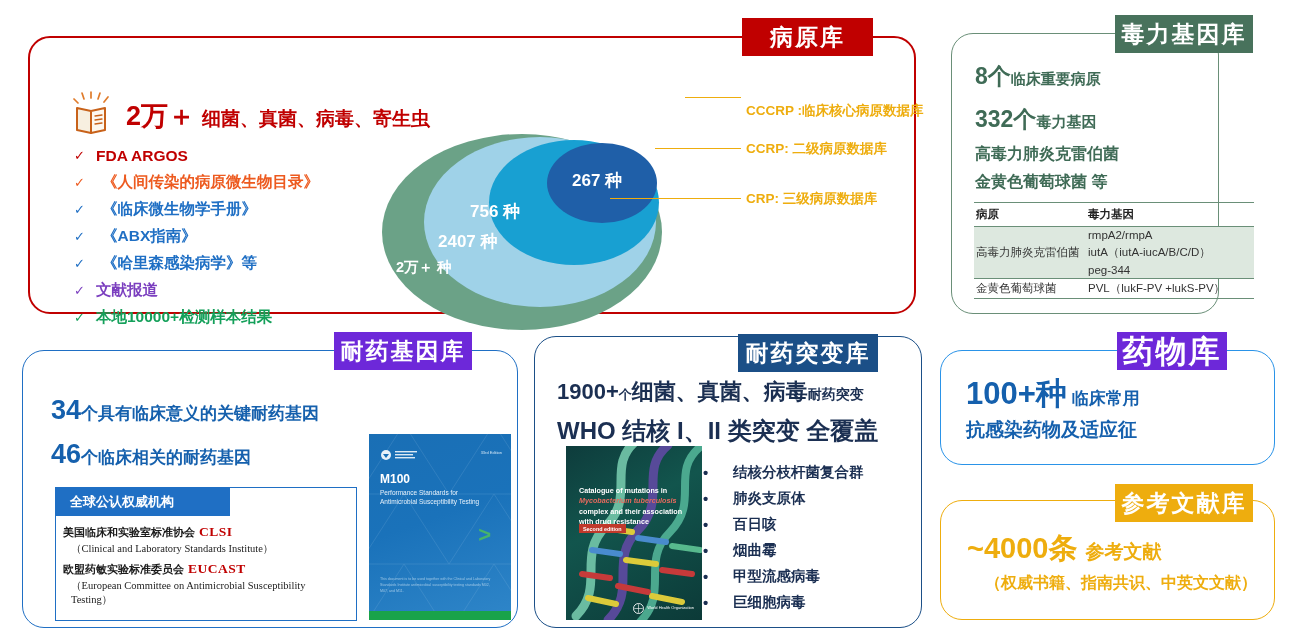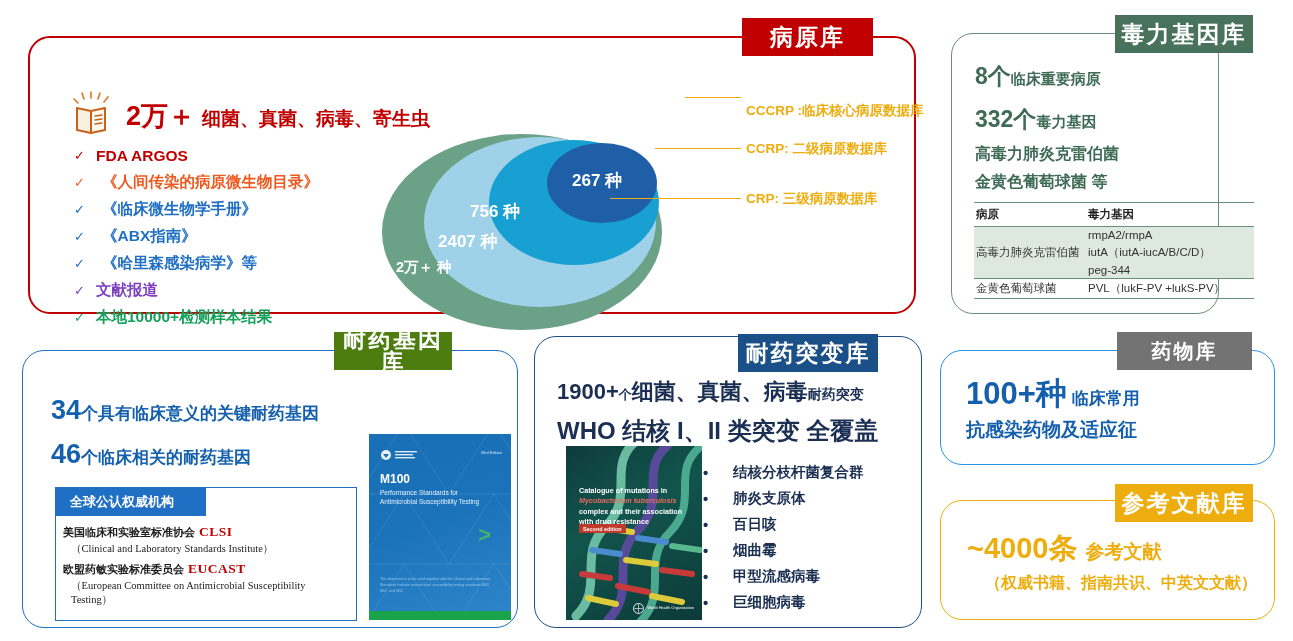--- a/index.html
+++ b/index.html
@@ -111,36 +111,36 @@
   #vir-table tbody tr.shaded td { background: #dde8df; }
   #vir-table tbody tr.last td { border-top: 1.2px solid #6a8f78; border-bottom: 1.6px solid #6a8f78; }
   #vir-table .c0 { width: 112px; }
 
   
   #resgene-panel {
     left: 22px; top: 350px; width: 496px; height: 278px;
     border: 1.8px solid #1f6fc4;
   }
   #badge-resgene {
-    left: 334px; top: 332px; width: 118px; height: 38px;
-    background: #4d7c0f; font-size: 23px;
+    left: 334px; top: 332px; width: 138px; height: 38px;
+    background: #6d28d9; font-size: 23px;
   }
   .rg-line { position: absolute; color: #1560ad; white-space: nowrap; }
   #rg-l1 { left: 28px; top: 44px; }
   #rg-l2 { left: 28px; top: 88px; }
   .rg-num { font-size: 27px; font-weight: bold; }
   .rg-unit { font-size: 17px; font-weight: bold; }
 
   #auth-box {
     position: absolute; left: 32px; top: 136px; width: 302px;
     border: 1px solid #1f6fc4;
   }
   #auth-head {
     background: #1f6fc4; color: #fff; font-size: 13px; font-weight: bold;
-    padding: 5px 14px; width: 150px;
+    padding: 5px 14px; width: 174px;
   }
   #auth-body { padding: 6px 7px 8px 7px; font-family: "Liberation Serif", serif; }
   .auth-row { font-size: 11px; font-weight: bold; color: #1b1b1b; margin-top: 2px; }
   .auth-row .acro { color: #c00000; font-size: 13.5px; margin-left: 4px; letter-spacing: 0.5px; }
   .auth-sub { font-size: 10.5px; color: #1b1b1b; margin: 2px 0 5px 8px; }
 
   #m100-cover {
     position: absolute; left: 369px; top: 434px; width: 142px; height: 186px;
     background: linear-gradient(160deg, #1a6fb5 0%, #1a72ba 45%, #2f86c9 100%);
     overflow: hidden;
@@ -190,22 +190,22 @@
     font-size: 14.5px; font-weight: bold; color: #1b2f52; white-space: nowrap;
   }
   .mut-item .dot { width: 30px; flex: 0 0 30px; font-size: 15px; }
 
   
   #drug-panel {
     left: 940px; top: 350px; width: 335px; height: 115px;
     border: 1.8px solid #2a93e8;
   }
   #badge-drug {
-    left: 1117px; top: 332px; width: 135px; height: 38px;
-    background: #737373; font-size: 20px;
+    left: 1117px; top: 332px; width: 110px; height: 38px;
+    background: #6d28d9; font-size: 31px;
   }
   #dg-l1 { position: absolute; left: 25px; top: 22px; white-space: nowrap; color: #1560ad; }
   #dg-l1 .n { font-size: 31px; font-weight: bold; }
   #dg-l1 .u { font-size: 17px; font-weight: bold; margin-left: 5px; }
   #dg-l2 { position: absolute; left: 25px; top: 66px; font-size: 19px; font-weight: bold; color: #1560ad; white-space: nowrap; }
 
   
   #ref-panel {
     left: 940px; top: 500px; width: 335px; height: 120px;
     border: 1.8px solid #eead0e;

